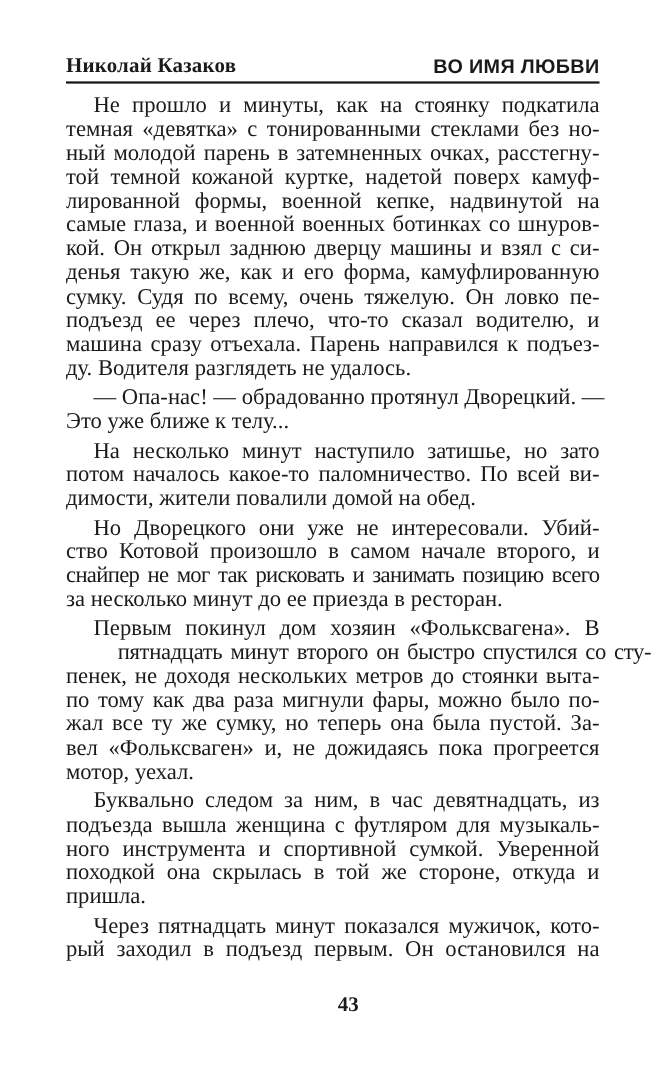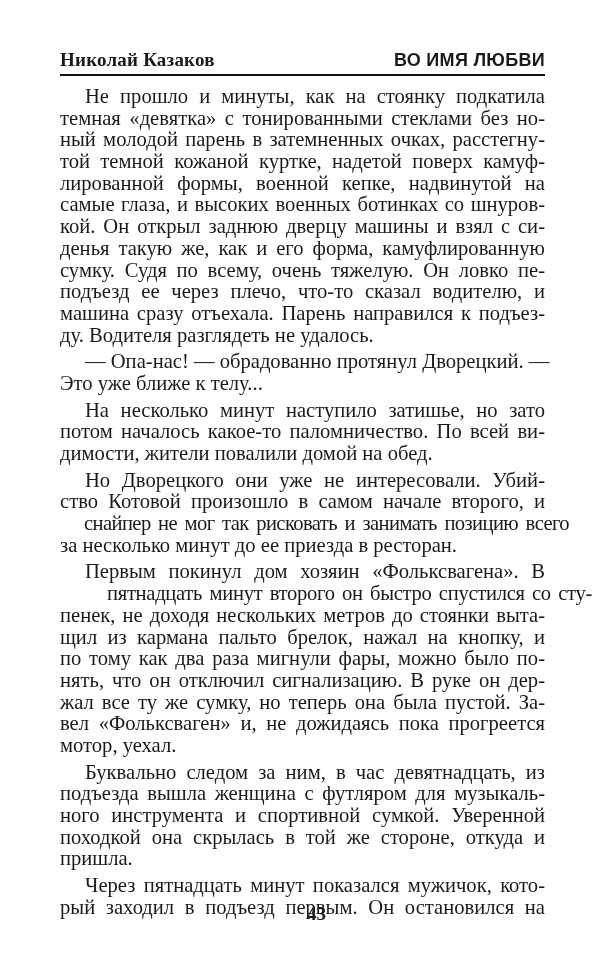--- a/index.html
+++ b/index.html
@@ -100,21 +100,21 @@
   </div>
 
   <div class="body-text">
 
     <div class="paragraph">
       <span class="line first">Не прошло и минуты, как на стоянку подкатила</span>
       <span class="line">темная «девятка» с тонированными стеклами без но-</span>
       <span class="line">ный молодой парень в затемненных очках, расстегну-</span>
       <span class="line">той темной кожаной куртке, надетой поверх камуф-</span>
       <span class="line">лированной формы, военной кепке, надвинутой на</span>
-      <span class="line">самые глаза, и высоких военных ботинках со шнуров-</span>
+      <span class="line">самые глаза, и военной военных ботинках со шнуров-</span>
       <span class="line">кой. Он открыл заднюю дверцу машины и взял с си-</span>
       <span class="line">денья такую же, как и его форма, камуфлированную</span>
       <span class="line">сумку. Судя по всему, очень тяжелую. Он ловко пе-</span>
       <span class="line">подъезд ее через плечо, что-то сказал водителю, и</span>
       <span class="line">машина сразу отъехала. Парень направился к подъез-</span>
       <span class="line last">ду. Водителя разглядеть не удалось.</span>
     </div>
     <span class="para-gap"></span>
 
     <div class="paragraph">
@@ -126,32 +126,30 @@
     <div class="paragraph">
       <span class="line first">На несколько минут наступило затишье, но зато</span>
       <span class="line">потом началось какое-то паломничество. По всей ви-</span>
       <span class="line last">димости, жители повалили домой на обед.</span>
     </div>
     <span class="para-gap"></span>
 
     <div class="paragraph">
       <span class="line first">Но Дворецкого они уже не интересовали. Убий-</span>
       <span class="line">ство Котовой произошло в самом начале второго, и</span>
-      <span class="line" style="letter-spacing:-0.6px;margin-left:24px;">снайпер не мог так рисковать и занимать позицию всего</span>
+      <span class="line" style="letter-spacing:-0.6px;">снайпер не мог так рисковать и занимать позицию всего</span>
       <span class="line last">за несколько минут до ее приезда в ресторан.</span>
     </div>
     <span class="para-gap"></span>
 
     <div class="paragraph">
       <span class="line first">Первым покинул дом хозяин «Фольксвагена». В</span>
       <span class="line" style="letter-spacing:-0.3px;margin-left:47px;">пятнадцать минут второго он быстро спустился со сту-</span>
       <span class="line">пенек, не доходя нескольких метров до стоянки выта-</span>
-      <span class="line">щил из кармана пальто брелок, нажал на кнопку, и</span>
       <span class="line">по тому как два раза мигнули фары, можно было по-</span>
-      <span class="line">нять, что он отключил сигнализацию. В руке он дер-</span>
       <span class="line">жал все ту же сумку, но теперь она была пустой. За-</span>
       <span class="line">вел «Фольксваген» и, не дожидаясь пока прогреется</span>
       <span class="line last">мотор, уехал.</span>
     </div>
     <span class="para-gap"></span>
 
     <div class="paragraph">
       <span class="line first">Буквально следом за ним, в час девятнадцать, из</span>
       <span class="line">подъезда вышла женщина с футляром для музыкаль-</span>
       <span class="line">ного инструмента и спортивной сумкой. Уверенной</span>

